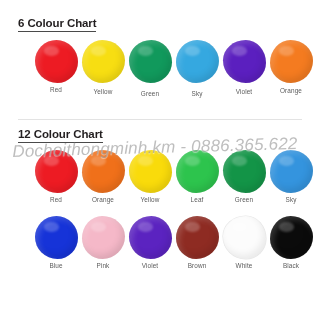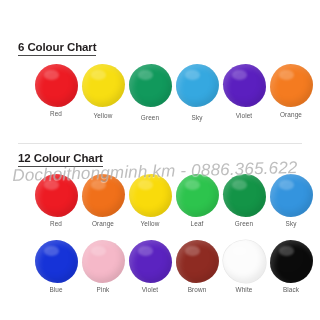--- a/index.html
+++ b/index.html
@@ -12,21 +12,20 @@
     background: #ffffff;
     font-family: "Liberation Sans", sans-serif;
     overflow: hidden;
     position: relative;
   }
   .page {
     position: relative;
     width: 320px;
     height: 288px;
     background: #ffffff;
-    margin-top: 24px;
   }
 
   
   .section-title {
     position: absolute;
     left: 18px;
     font-size: 11.5px;
     font-weight: bold;
     color: #231f20;
     letter-spacing: -0.1px;

